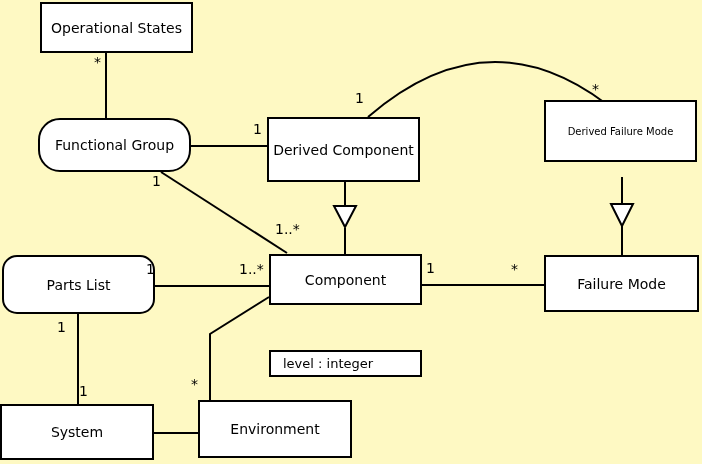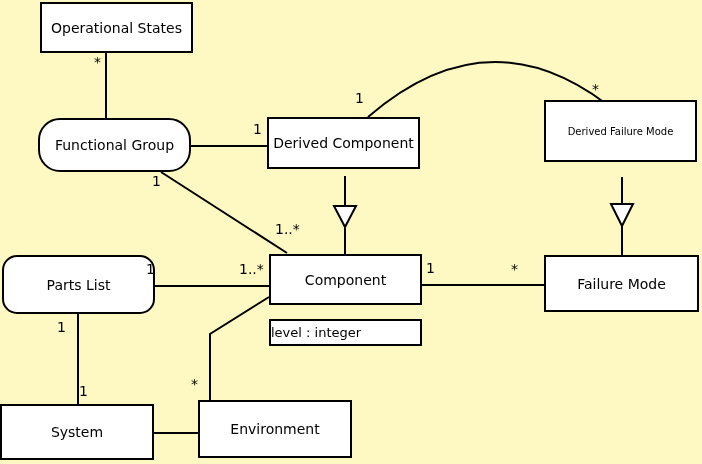--- a/index.html
+++ b/index.html
@@ -30,22 +30,24 @@
     white-space: nowrap;
   }
   .uml-attr {
     position: absolute;
     box-sizing: border-box;
     background: #ffffff;
     border: 2px solid #000000;
     display: flex;
     align-items: center;
     justify-content: flex-start;
+    padding-left: 12px;
     font-size: 13px;
     white-space: nowrap;
+    margin-top: 31px;
   }
   .mult {
     position: absolute;
     font-size: 14px;
     line-height: 1;
     white-space: nowrap;
   }
 </style>
 </head>
 <body>
@@ -86,21 +88,21 @@
   </svg>
 
   <div class="uml-class" style="left:40px; top:2px; width:153px; height:51px;">
     <span>Operational States</span>
   </div>
 
   <div class="uml-class" style="left:38px; top:118px; width:153px; height:54px;border-radius:22px;">
     <span>Functional Group</span>
   </div>
 
-  <div class="uml-class" style="left:267px; top:117px; width:153px; height:52px;">
+  <div class="uml-class" style="left:267px; top:117px; width:153px; height:65px;">
     <span>Derived Component</span>
   </div>
 
   <div class="uml-class" style="left:544px; top:100px; width:153px; height:62px; font-size:10px;">
     <span>Derived Failure Mode</span>
   </div>
 
   <div class="uml-class" style="left:2px; top:255px; width:153px; height:59px;border-radius:15px;">
     <span>Parts List</span>
   </div>

